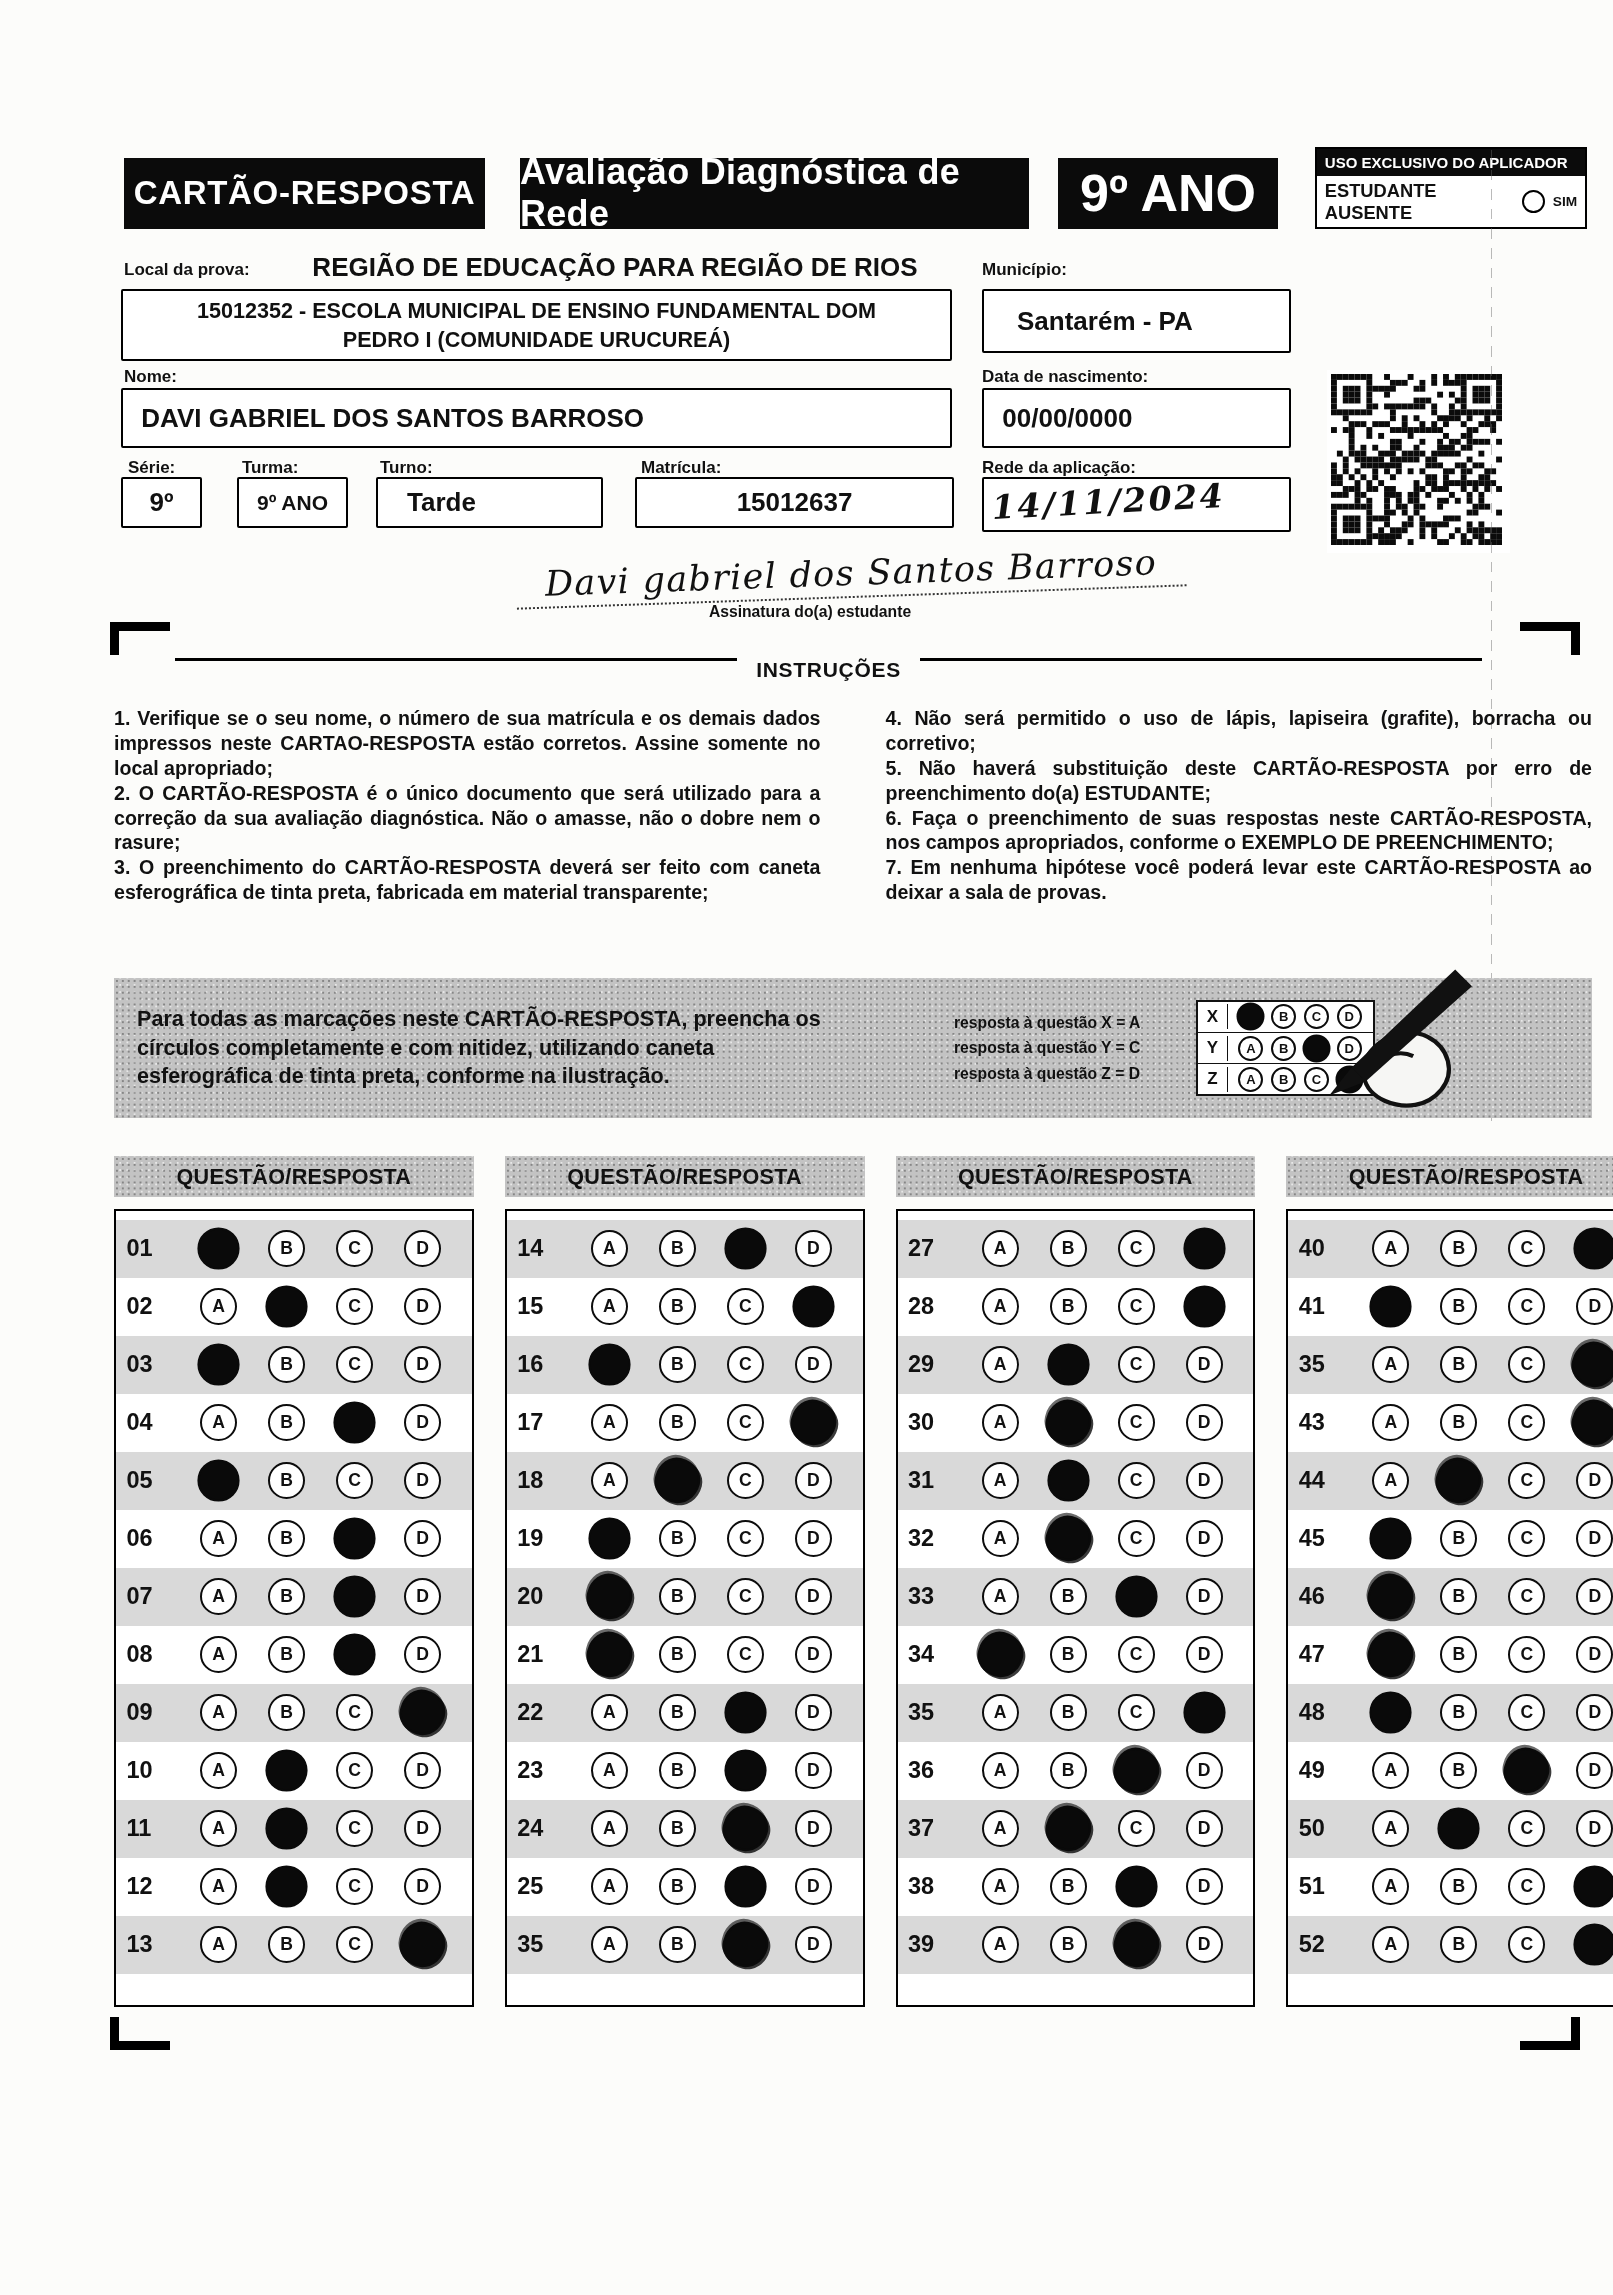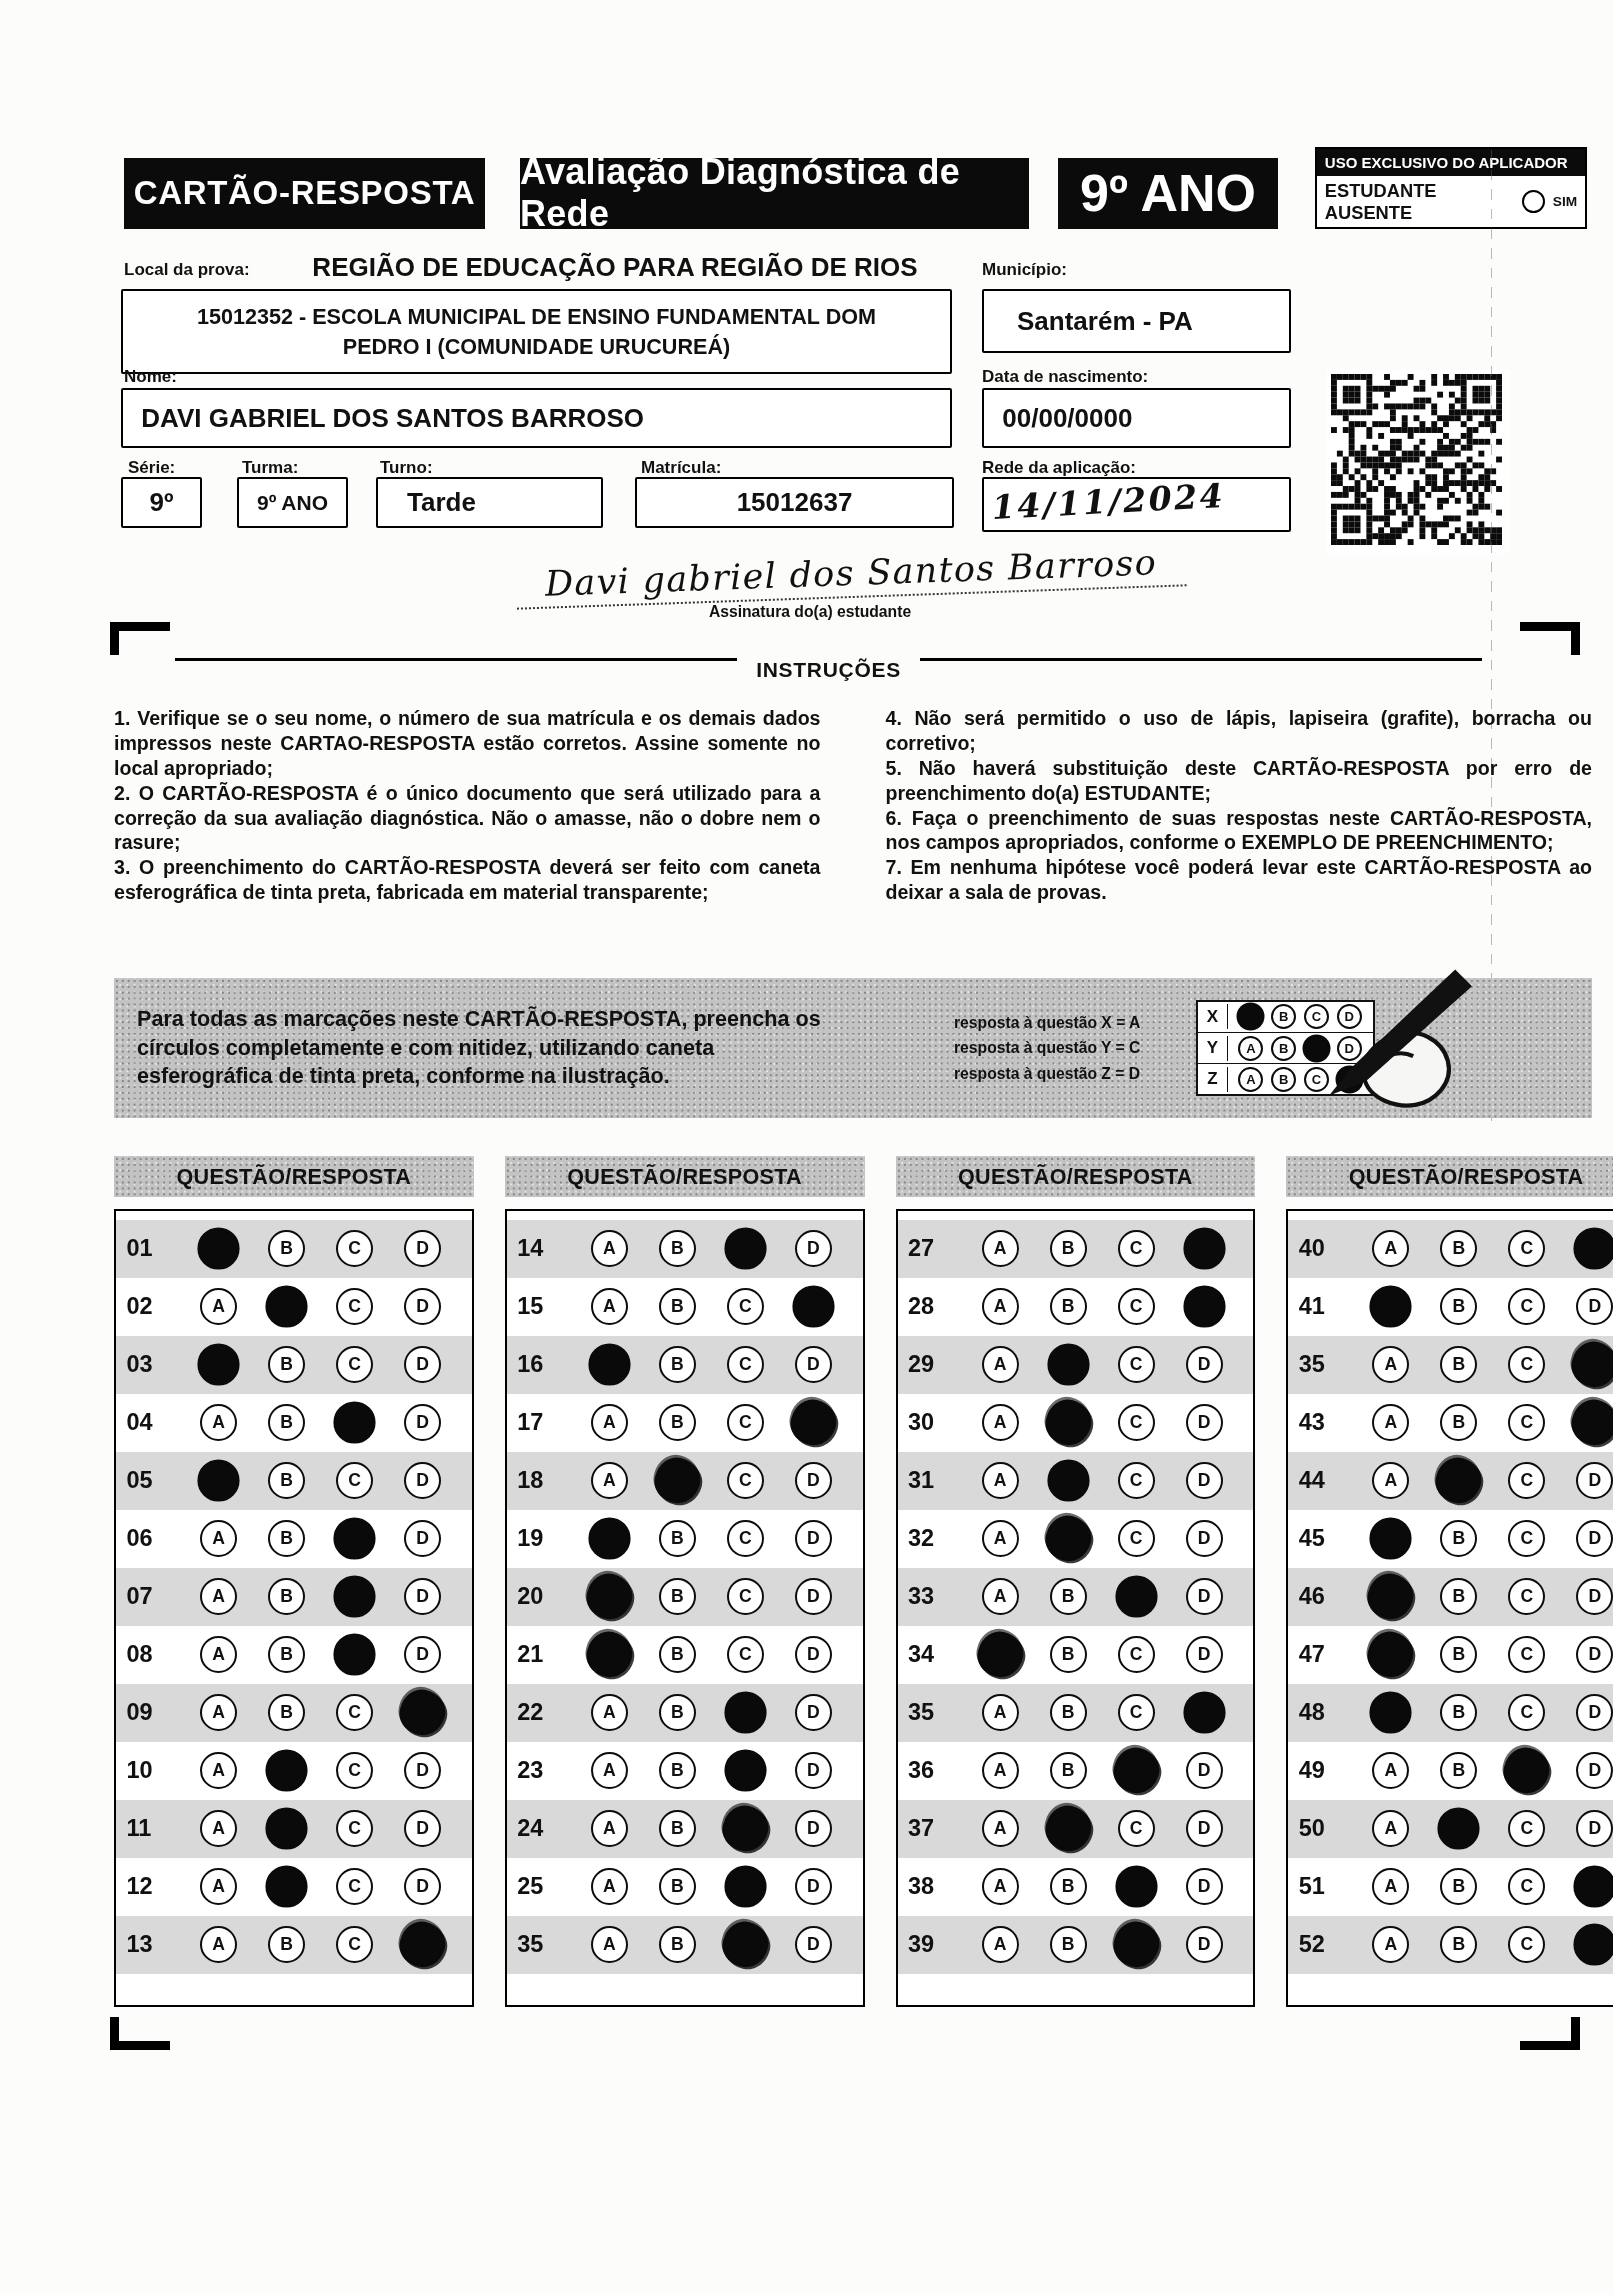--- a/index.html
+++ b/index.html
@@ -31,21 +31,21 @@
   .applicator { margin-left:37px; width:272px; height:82px; margin-top:-5.2px; border:2px solid #000; background:#fff; display:flex; flex-direction:column; }
   .app-head { background:#0b0b0b; color:#fff; font-weight:bold; font-size:15px; padding:5.2px 7.8px; }
   .app-body { flex:1; display:flex; align-items:center; gap:7.8px; padding:0 7.8px; font-weight:bold; font-size:18.3px; }
   .app-bubble { width:23.5px; height:23.5px; border:2.6px solid #000; border-radius:50%; flex:0 0 auto; }
   .app-sim { font-size:13.7px; }
 
   
   .lbl { position:absolute; font-weight:bold; font-size:17px; }
   .fbox { position:absolute; border:2.6px solid #000; border-radius:2px; background:#fff; display:flex; align-items:center; font-weight:bold; font-size:26px; }
   .local-value { position:absolute; left:275px; top:252px; width:680px; text-align:center; font-weight:bold; font-size:26px; }
-  .school-box { left:121px; top:289px; width:831px; height:85px; justify-content:center; text-align:center; font-size:21.6px; line-height:1.35; padding:0 56px; }
+  .school-box { left:121px; top:289px; width:831px; height:72px; justify-content:center; text-align:center; font-size:21.6px; line-height:1.35; padding:0 56px; }
   .municipio-box { left:982px; top:289px; width:309px; height:64px; padding-left:33px; }
   .nome-box { left:121px; top:388px; width:831px; height:60px; padding-left:18.3px; }
   .nasc-box { left:982px; top:388px; width:309px; height:60px; padding-left:18.3px; }
   .serie-box { left:121px; top:477px; width:81px; height:51px; justify-content:center; }
   .turma-box { left:237px; top:477px; width:111px; height:51px; justify-content:center; font-size:21px; }
   .turno-box { left:376px; top:477px; width:227px; height:51px; padding-left:29px; }
   .matr-box  { left:635px; top:477px; width:319px; height:51px; justify-content:center; }
   .aplic-box { left:982px; top:477px; width:309px; height:55px; overflow:visible; }
   .handwrite { font-family:"DejaVu Serif", serif; font-style:italic; }
   .hand-date { display:inline-block; font-size:33px; font-weight:bold; letter-spacing:2.6px; transform:rotate(-3deg) translate(7.8px,-2.6px); white-space:nowrap; }

